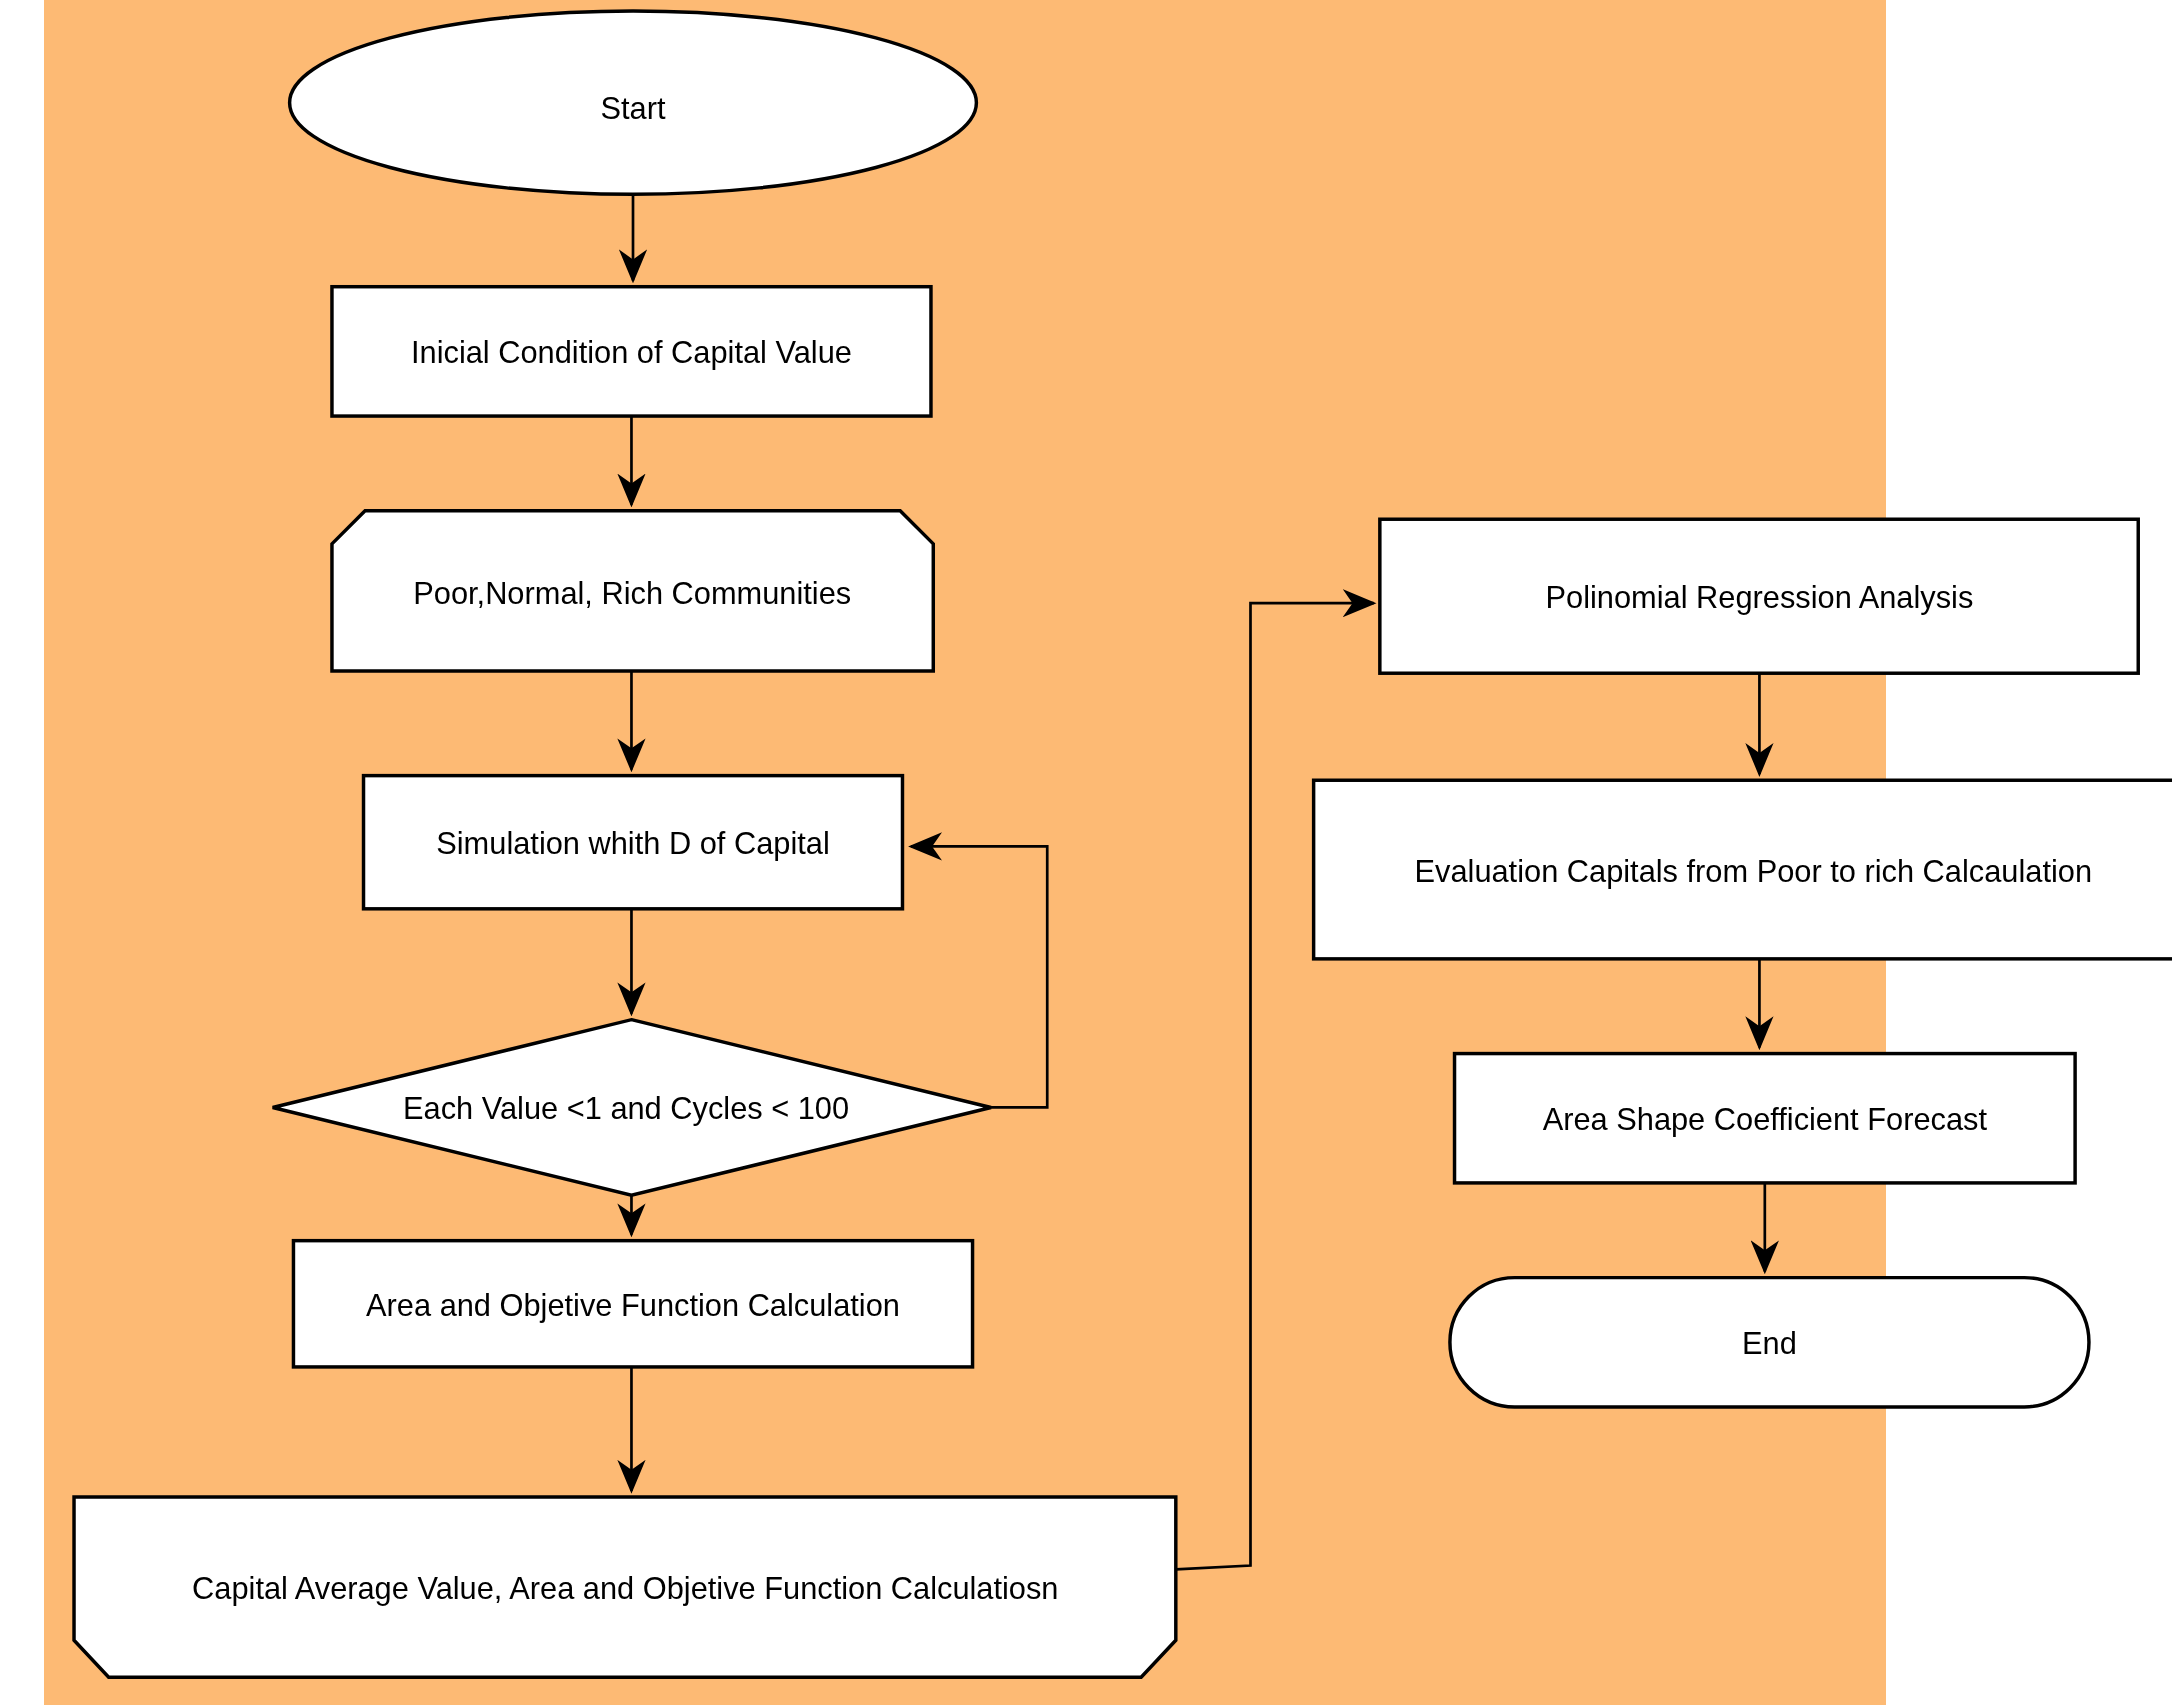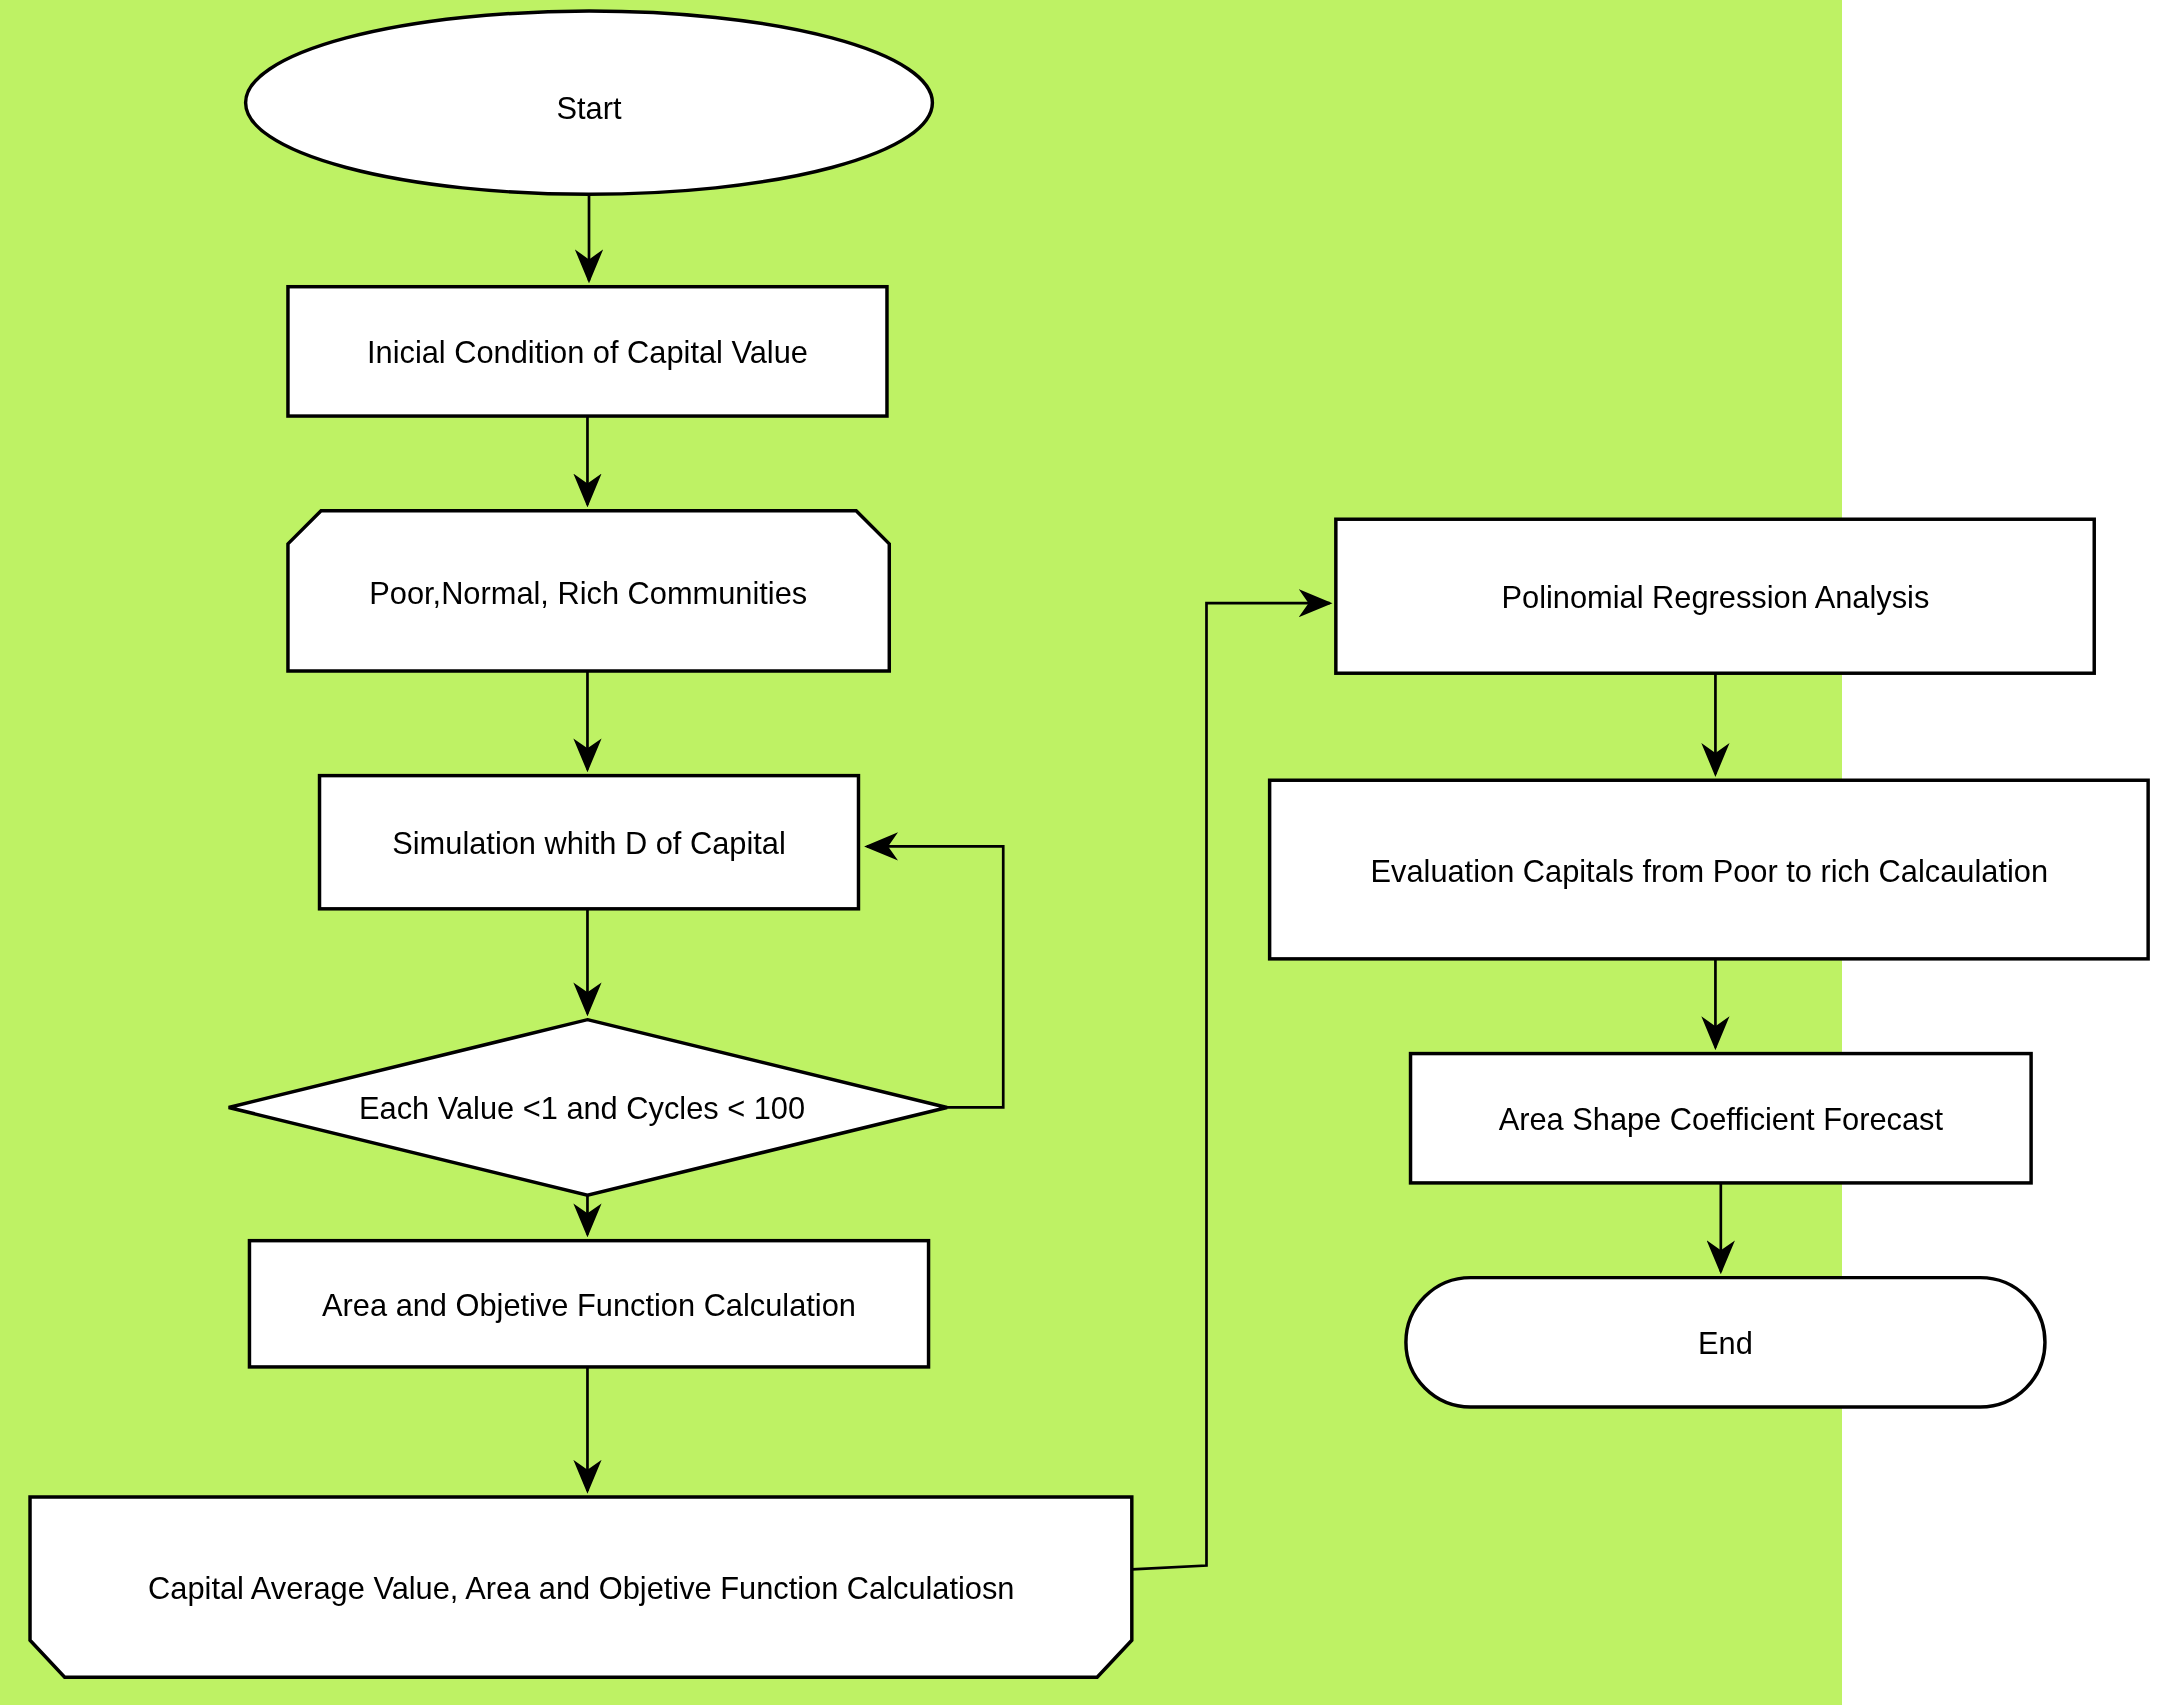--- a/index.html
+++ b/index.html
@@ -4,22 +4,23 @@
 <style>
   html, body {
     margin: 0;
     padding: 0;
     background: #ffffff;
   }
   .canvas {
     position: relative;
     width: 1842px;
     height: 1706px;
-    background: #bef264;
+    background: #fdba74;
     font-family: "Liberation Sans", sans-serif;
+    margin-left: 44px;
   }
   svg { display: block; }
   .shape {
     fill: #ffffff;
     stroke: #000000;
     stroke-width: 4.5;
   }
   .edge {
     fill: none;
     stroke: #000000;

